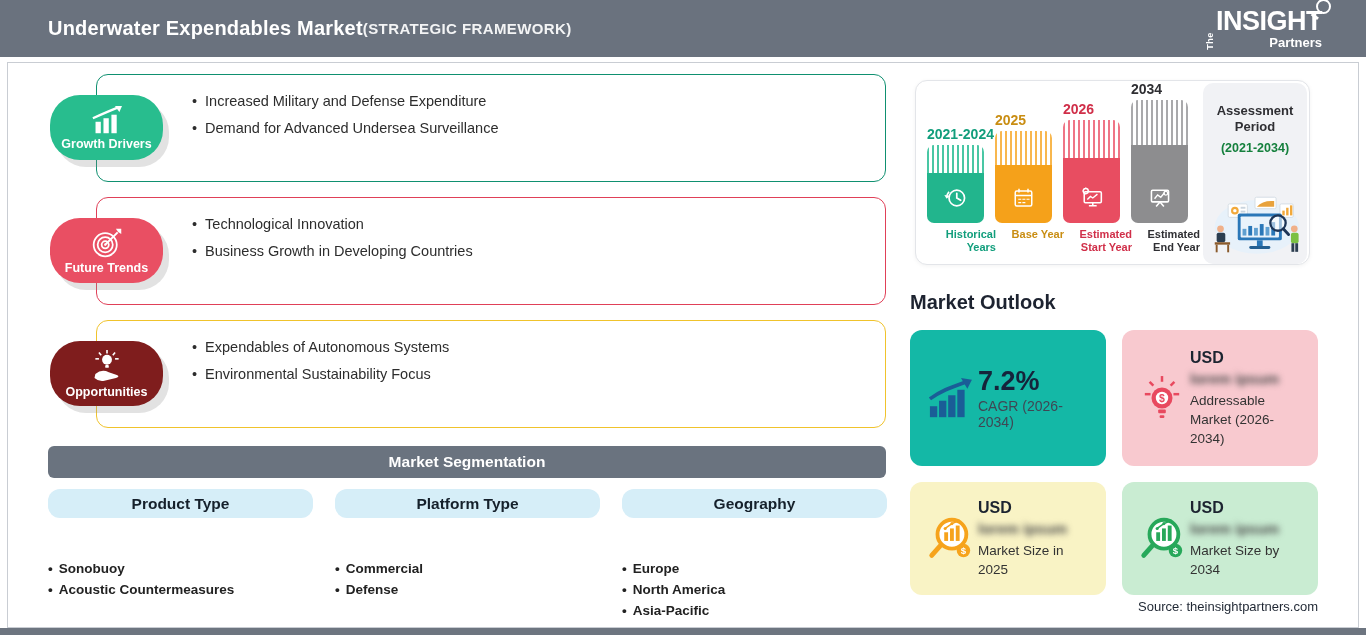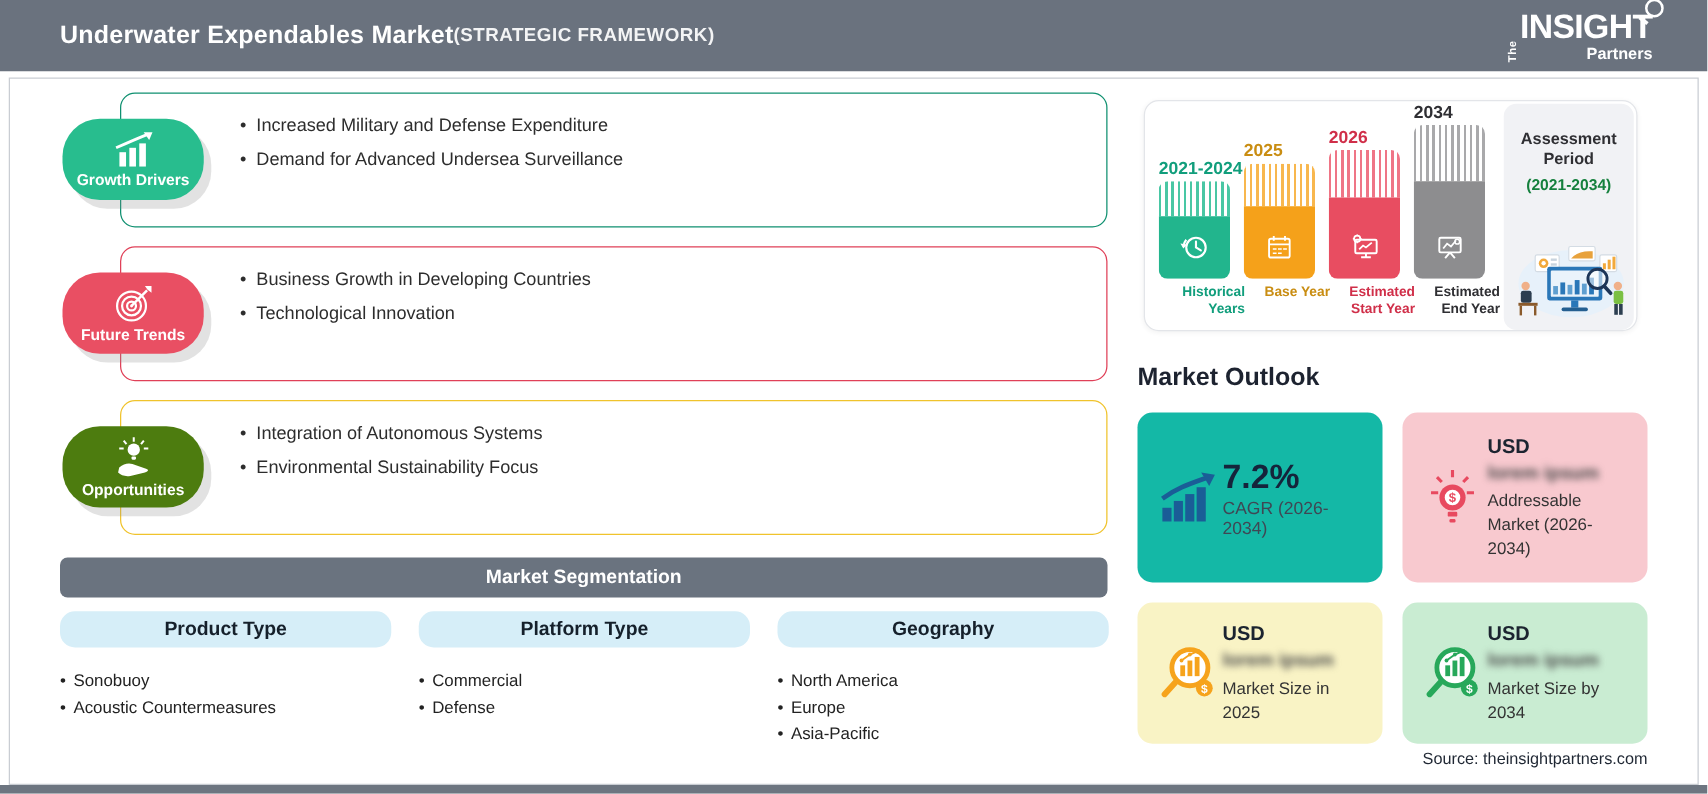--- a/index.html
+++ b/index.html
@@ -34,21 +34,21 @@
     display:flex; flex-direction:column; align-items:center; justify-content:center;
     box-shadow:6px 7px 0 rgba(140,140,140,.25); z-index:2; }
   .badge .blabel { color:#fff; font-size:12.5px; font-weight:bold; margin-top:2px; }
   .badge svg { display:block; }
   
   .seg-title { position:absolute; left:48px; top:446px; width:838px; height:32px; background:#6a737f;
     border-radius:6px; color:#fff; font-size:15.5px; font-weight:bold;
     display:flex; align-items:center; justify-content:center; }
   .seg-pill { position:absolute; top:489px; width:265px; height:29px; background:#d6eef8; border-radius:12px;
     color:#15202b; font-size:15.5px; font-weight:bold; display:flex; align-items:center; justify-content:center; }
-  .seg-list { position:absolute; top:534px; width:265px; list-style:none; }
+  .seg-list { position:absolute; top:558px; width:265px; list-style:none;font-weight:bold; }
   .seg-list li { font-size:13.5px; color:#222; line-height:21px; }
   .seg-list li::before { content:"•"; margin-right:6px; color:#222; }
   
   .timeline-card { position:absolute; left:915px; top:80px; width:395px; height:185px;
     border:1px solid #e3e5e9; border-radius:12px; background:#fff; box-shadow:0 1px 4px rgba(0,0,0,.05); }
   .assess-panel { position:absolute; right:2px; top:2px; width:104px; height:181px; background:#f1f2f5;
     border-radius:10px; text-align:center; padding-top:20px; }
   .assess-panel .a1 { font-size:13px; font-weight:bold; color:#2f2f33; line-height:16px; }
   .assess-panel .a3 { font-size:12.5px; font-weight:600; color:#15803d; margin-top:6px; }
   .assess-illu { position:absolute; left:6px; bottom:8px; }
@@ -107,43 +107,43 @@
     <path d="M31 1 l8 0 -3 7 z" fill="#fff"></path>
     <rect x="9" y="19" width="6" height="13" fill="#fff"></rect>
     <rect x="18" y="15" width="6" height="17" fill="#fff"></rect>
     <rect x="27" y="11" width="6" height="21" fill="#fff"></rect>
   </svg>
   <span class="blabel">Growth Drivers</span>
 </div>
 
 <div class="frame" style="top:197px; border-color:#e04058;">
   <ul>
+    <li>Technological Innovation</li>
     <li>Business Growth in Developing Countries</li>
-    <li>Technological Innovation</li>
   </ul>
 </div>
 <div class="badge" style="top:218px; background:#e94f63;">
   <svg width="36" height="32" viewBox="0 0 40 36">
     <circle cx="18" cy="20" r="13" stroke="#fff" stroke-width="2" fill="none"></circle>
     <circle cx="18" cy="20" r="8.5" stroke="#fff" stroke-width="2" fill="none"></circle>
     <circle cx="18" cy="20" r="4" stroke="#fff" stroke-width="2" fill="none"></circle>
     <circle cx="18" cy="20" r="1.3" fill="#fff"></circle>
     <line x1="18" y1="20" x2="32" y2="6" stroke="#fff" stroke-width="2.2"></line>
     <path d="M30 2 l6 0 0 6 -3.5 -2.5 z" fill="#fff"></path>
   </svg>
   <span class="blabel">Future Trends</span>
 </div>
 
 <div class="frame" style="top:320px; border-color:#f0c32c;">
   <ul>
-    <li>Integration of Autonomous Systems</li>
+    <li>Expendables of Autonomous Systems</li>
     <li>Environmental Sustainability Focus</li>
   </ul>
 </div>
-<div class="badge" style="top:341px; background:#4d7c0f;">
+<div class="badge" style="top:341px; background:#7f1d1d;">
   <svg width="38" height="34" viewBox="0 0 40 38">
     <line x1="20" y1="1" x2="20" y2="5" stroke="#fff" stroke-width="1.8"></line>
     <line x1="11" y1="4" x2="13.5" y2="7" stroke="#fff" stroke-width="1.8"></line>
     <line x1="29" y1="4" x2="26.5" y2="7" stroke="#fff" stroke-width="1.8"></line>
     <line x1="7" y1="11" x2="11" y2="11" stroke="#fff" stroke-width="1.8"></line>
     <line x1="33" y1="11" x2="29" y2="11" stroke="#fff" stroke-width="1.8"></line>
     <circle cx="20" cy="12" r="5.5" fill="#fff"></circle>
     <rect x="18" y="18" width="4" height="3" rx="1" fill="#fff"></rect>
     <path d="M7 28 q7 -6 15 -2 l9 3 q4 1.5 -1 3.5 l-13 3 q-7 1 -11 -3 z" fill="#fff"></path>
   </svg>
@@ -158,22 +158,22 @@
 
 <ul class="seg-list" style="left:48px;">
   <li>Sonobuoy</li>
   <li>Acoustic Countermeasures</li>
 </ul>
 <ul class="seg-list" style="left:335px;">
   <li>Commercial</li>
   <li>Defense</li>
 </ul>
 <ul class="seg-list" style="left:622px;">
+  <li>Europe</li>
   <li>North America</li>
-  <li>Europe</li>
   <li>Asia-Pacific</li>
 </ul>
 
 <div class="timeline-card">
 
   <div class="bar-col" style="left:11px;">
     <span class="year c-green">2021-2024</span>
     <div class="bar" style="height:78px;">
       <div class="stripes st-green" style="height:28px;"></div>
       <div class="solid bg-green">

